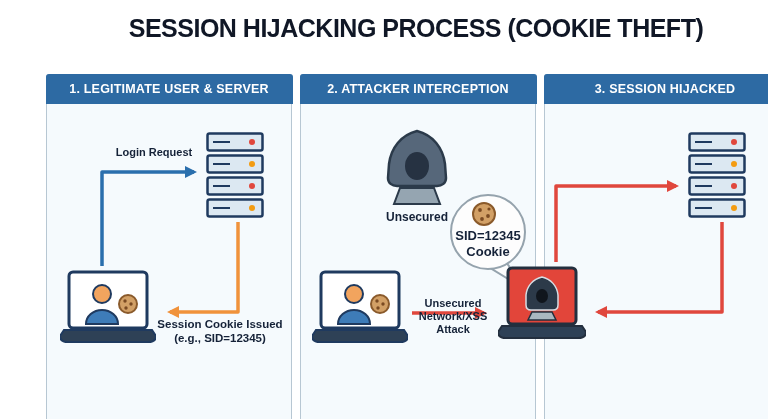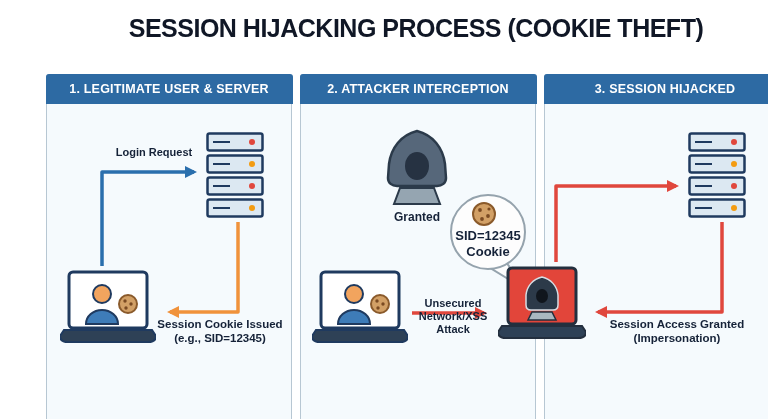--- a/index.html
+++ b/index.html
@@ -164,21 +164,20 @@
   <svg class="abs icon" style="left:466px;top:266px;" width="88" height="74" viewBox="0 0 88 74">
     <rect x="10" y="2" width="68" height="56" rx="4" fill="#e2453a" stroke="#232f3e" stroke-width="3"></rect>
     <path d="M44 11 C35 13 29 20 28 29 L28 39 C28 42 30 44 33 44 L55 44 C58 44 60 42 60 39 L60 29 C59 20 53 13 44 11 Z" fill="#2c3a49" stroke="#d6dde3" stroke-width="1.5"></path>
     <ellipse cx="44" cy="30" rx="6" ry="7" fill="#10161d"></ellipse>
     <path d="M34 46 H54 L58 54 H30 Z" fill="#aab7c0" stroke="#232f3e" stroke-width="1.5"></path>
     <path d="M4 60 H84 L88 66 Q88 72 80 72 H8 Q0 72 0 66 Z" fill="#2e4156" stroke="#232f3e" stroke-width="2"></path>
   </svg>
 
   <div class="label" id="lbl-login">Login Request</div>
   <div class="label" id="lbl-cookie-issued">Session Cookie Issued (e.g., SID=12345)</div>
-  <div class="label" id="lbl-attacker">Granted</div>
+  <div class="label" id="lbl-attacker">Unsecured</div>
   <div class="label" id="lbl-bubble">
     <div>SID=12345</div>
     <div>Cookie</div>
   </div>
   <div class="label" id="lbl-attack">Unsecured Network/XSS Attack</div>
-  <div class="label" id="lbl-granted">Session Access Granted (Impersonation)</div>
 
 </div>
 
 </body></html>

